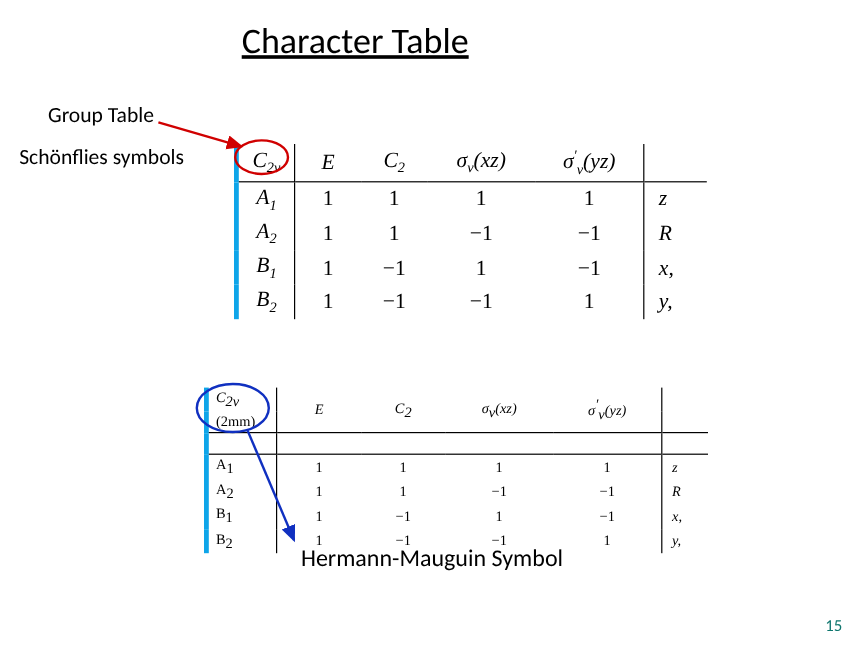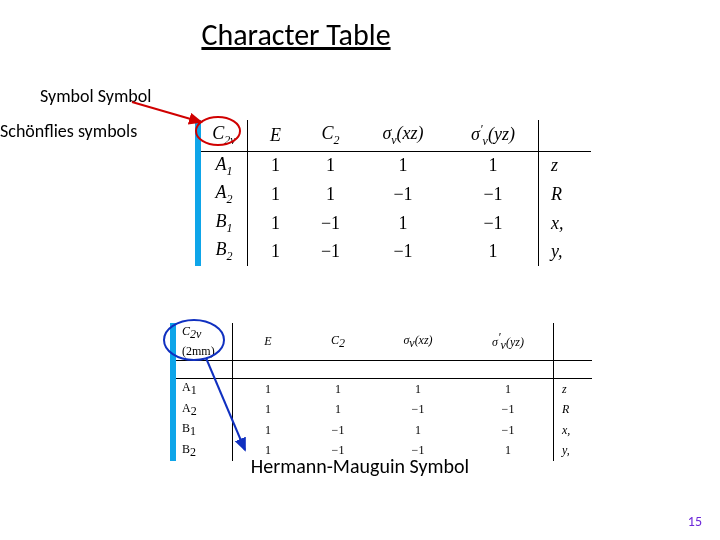--- a/index.html
+++ b/index.html
@@ -24,42 +24,42 @@
   }
   .label-group {
     position: absolute;
     top: 85px;
     left: 40px;
     font-size: 18px;
   }
   .label-schon {
     position: absolute;
     top: 120px;
-    left: 0;
+    left: 16px;
     font-size: 18px;
   }
   .italic { font-style: italic; }
 
   
   .ctab {
     position: absolute;
     top: 120px;
     left: 195px;
     font-family: "Times New Roman", serif;
     font-size: 18px;
   }
   .ctab table { border-collapse: collapse; }
   .ctab td { padding: 2px 0; text-align: center; height: 22px; vertical-align: middle; }
   .ctab .c0 { width: 46px; text-align: center; font-style: italic; }
   .ctab .c1 { width: 55px; }
   .ctab .c2 { width: 55px; }
   .ctab .c3 { width: 90px; }
   .ctab .c4 { width: 90px; }
   .ctab .c5 { width: 40px; text-align: left; padding-left: 12px; font-style: italic; }
-  .vl { border-left: 6px solid #0ea5e9; }
+  .vl { border-left: 4px solid #0ea5e9; }
   .vr { border-right: 1px solid #000; }
   .hb { border-bottom: 1px solid #000; }
   .sub { font-size: 12px; vertical-align: sub; }
   .sup { font-size: 12px; vertical-align: super; }
 
   
   .btab {
     position: absolute;
     top: 323px;
     left: 170px;
@@ -83,37 +83,37 @@
     width: 720px;
     text-align: center;
     font-size: 20px;
     line-height: 1.2;
   }
   .pagenum {
     position: absolute;
     bottom: 10px;
     right: 18px;
     font-size: 14px;
-    color: #6d28d9;
+    color: #0f766e;
   }
 
   
   svg.overlay {
     position: absolute;
     top: 0;
     left: 0;
     pointer-events: none;
   }
 </style>
 </head>
 <body>
 
 <div class="title">Character Table</div>
 
-<div class="label-group">Symbol Symbol</div>
+<div class="label-group">Group Table</div>
 <div class="label-schon">Schönflies symbols</div>
 
 <div class="ctab">
 <table>
   <tbody>
         <tr class="hb">
     <td class="c0 vl vr">
       <span class="italic"><span>C</span><span class="sub">2v</span></span>
     </td>
     <td class="c1 italic">E</td>

